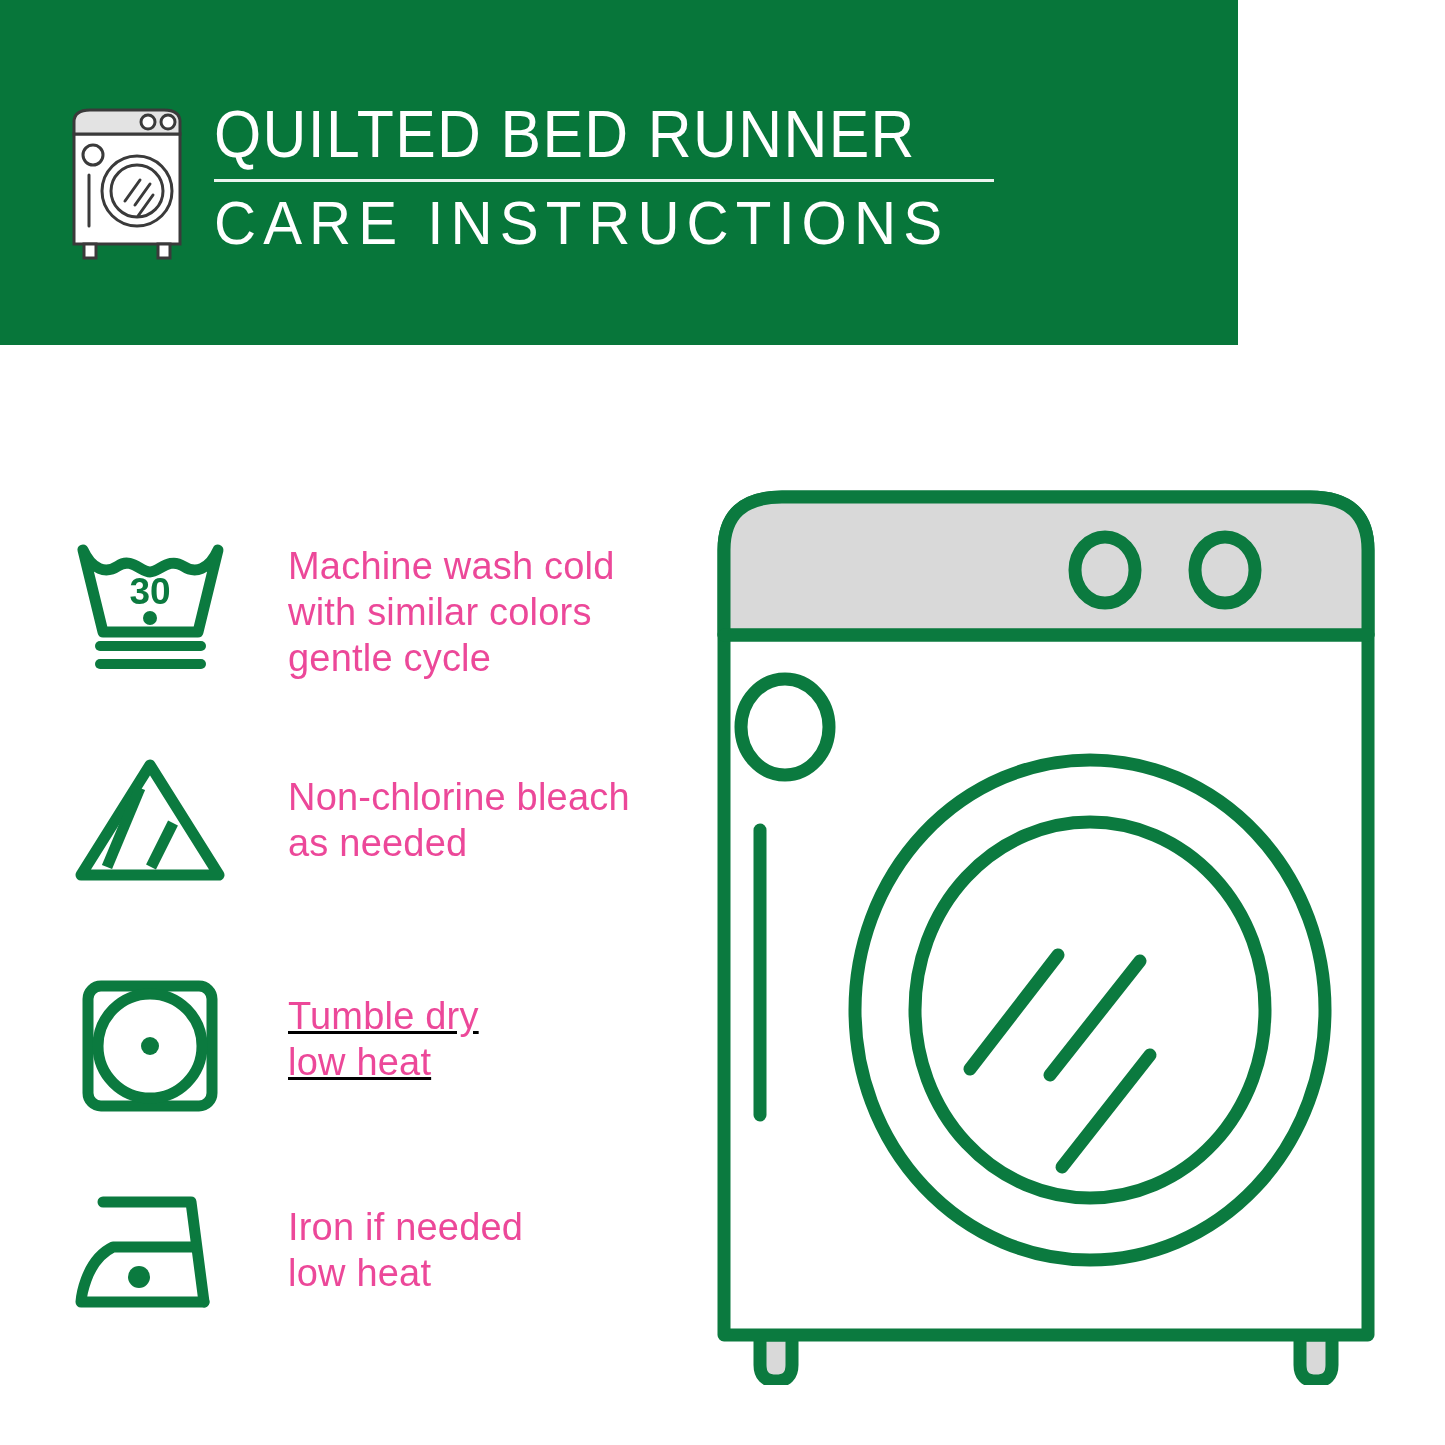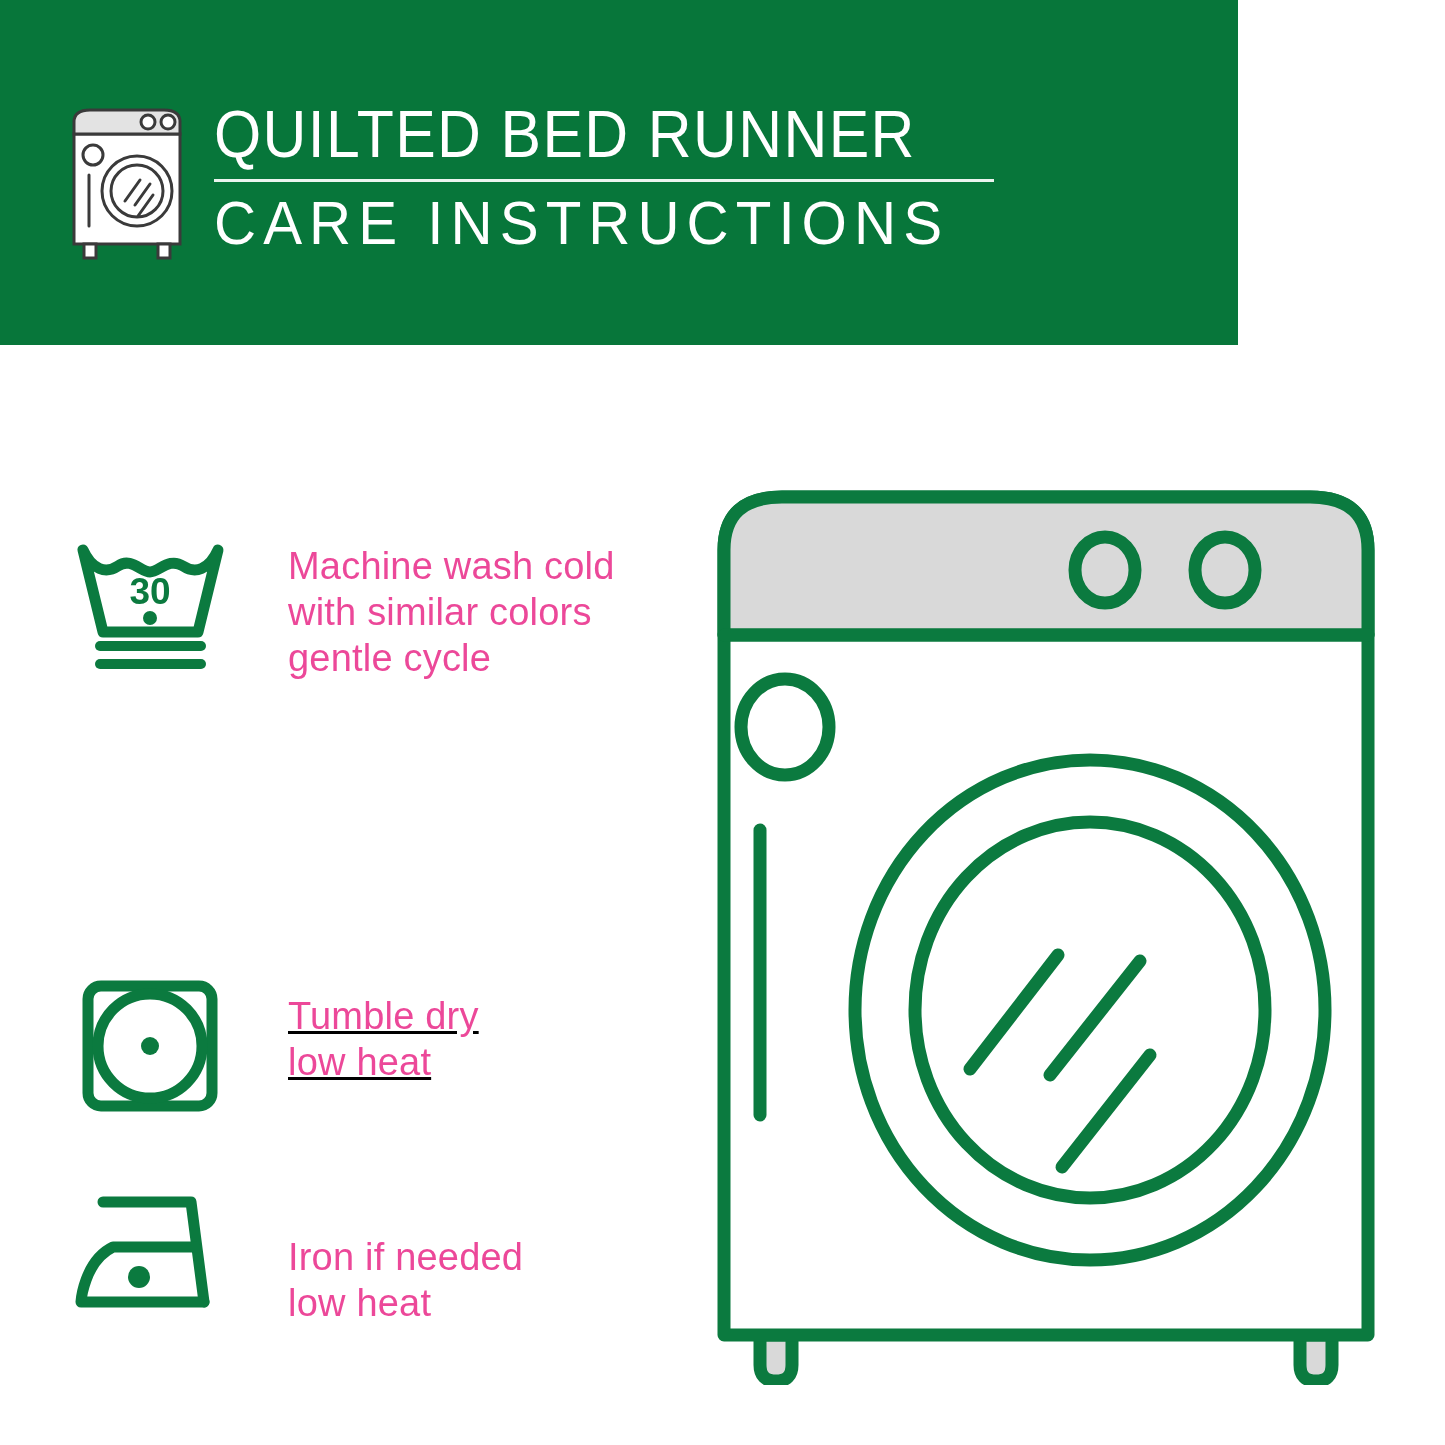--- a/index.html
+++ b/index.html
@@ -83,21 +83,21 @@
   }
   .care-row {
     position: absolute;
     left: 70px;
     display: flex;
     align-items: flex-start;
   }
   .care-row-0 { top: 155px; }
   .care-row-1 { top: 370px; }
   .care-row-2 { top: 595px; text-decoration: underline; }
-  .care-row-3 { top: 800px; align-items: flex-end; }
+  .care-row-3 { top: 800px; }
 
   .care-symbol {
     flex: 0 0 auto;
     width: 160px;
     height: 150px;
     display: flex;
     align-items: center;
     justify-content: center;
   }
   .care-symbol svg { display: block; }
@@ -184,20 +184,33 @@
         <text x="77" y="68" font-family="Liberation Sans, sans-serif" font-size="37" font-weight="bold" fill="#0b7a3f" text-anchor="middle">30</text>
 
         <circle cx="77" cy="82" r="7" fill="#0b7a3f"></circle>
       </svg>
     </div>
     <div class="care-label">Machine wash cold
 with similar colors
 gentle cycle</div>
   </div>
 
+  <div class="care-row care-row-1">
+    <div class="care-symbol">
+      <svg width="155" height="128" viewBox="0 0 155 128" xmlns="http://www.w3.org/2000/svg">
+
+        <path d="M77 8 L146 118 L8 118 Z" fill="none" stroke="#0b7a3f" stroke-width="11" stroke-linejoin="round"></path>
+
+        <line x1="67" y1="31" x2="34" y2="110" stroke="#0b7a3f" stroke-width="11" stroke-linecap="butt"></line>
+        <line x1="100" y1="66" x2="78" y2="110" stroke="#0b7a3f" stroke-width="11" stroke-linecap="butt"></line>
+      </svg>
+    </div>
+    <div class="care-label">Non-chlorine bleach
+as needed</div>
+  </div>
 
   <div class="care-row care-row-2">
     <div class="care-symbol">
       <svg width="140" height="132" viewBox="0 0 140 132" xmlns="http://www.w3.org/2000/svg">
         <rect x="8" y="6" width="124" height="120" rx="13" ry="13" fill="none" stroke="#0b7a3f" stroke-width="11"></rect>
         <circle cx="70" cy="66" r="52" fill="none" stroke="#0b7a3f" stroke-width="11"></circle>
         <circle cx="70" cy="66" r="9" fill="#0b7a3f"></circle>
       </svg>
     </div>
     <div class="care-label">Tumble dry

